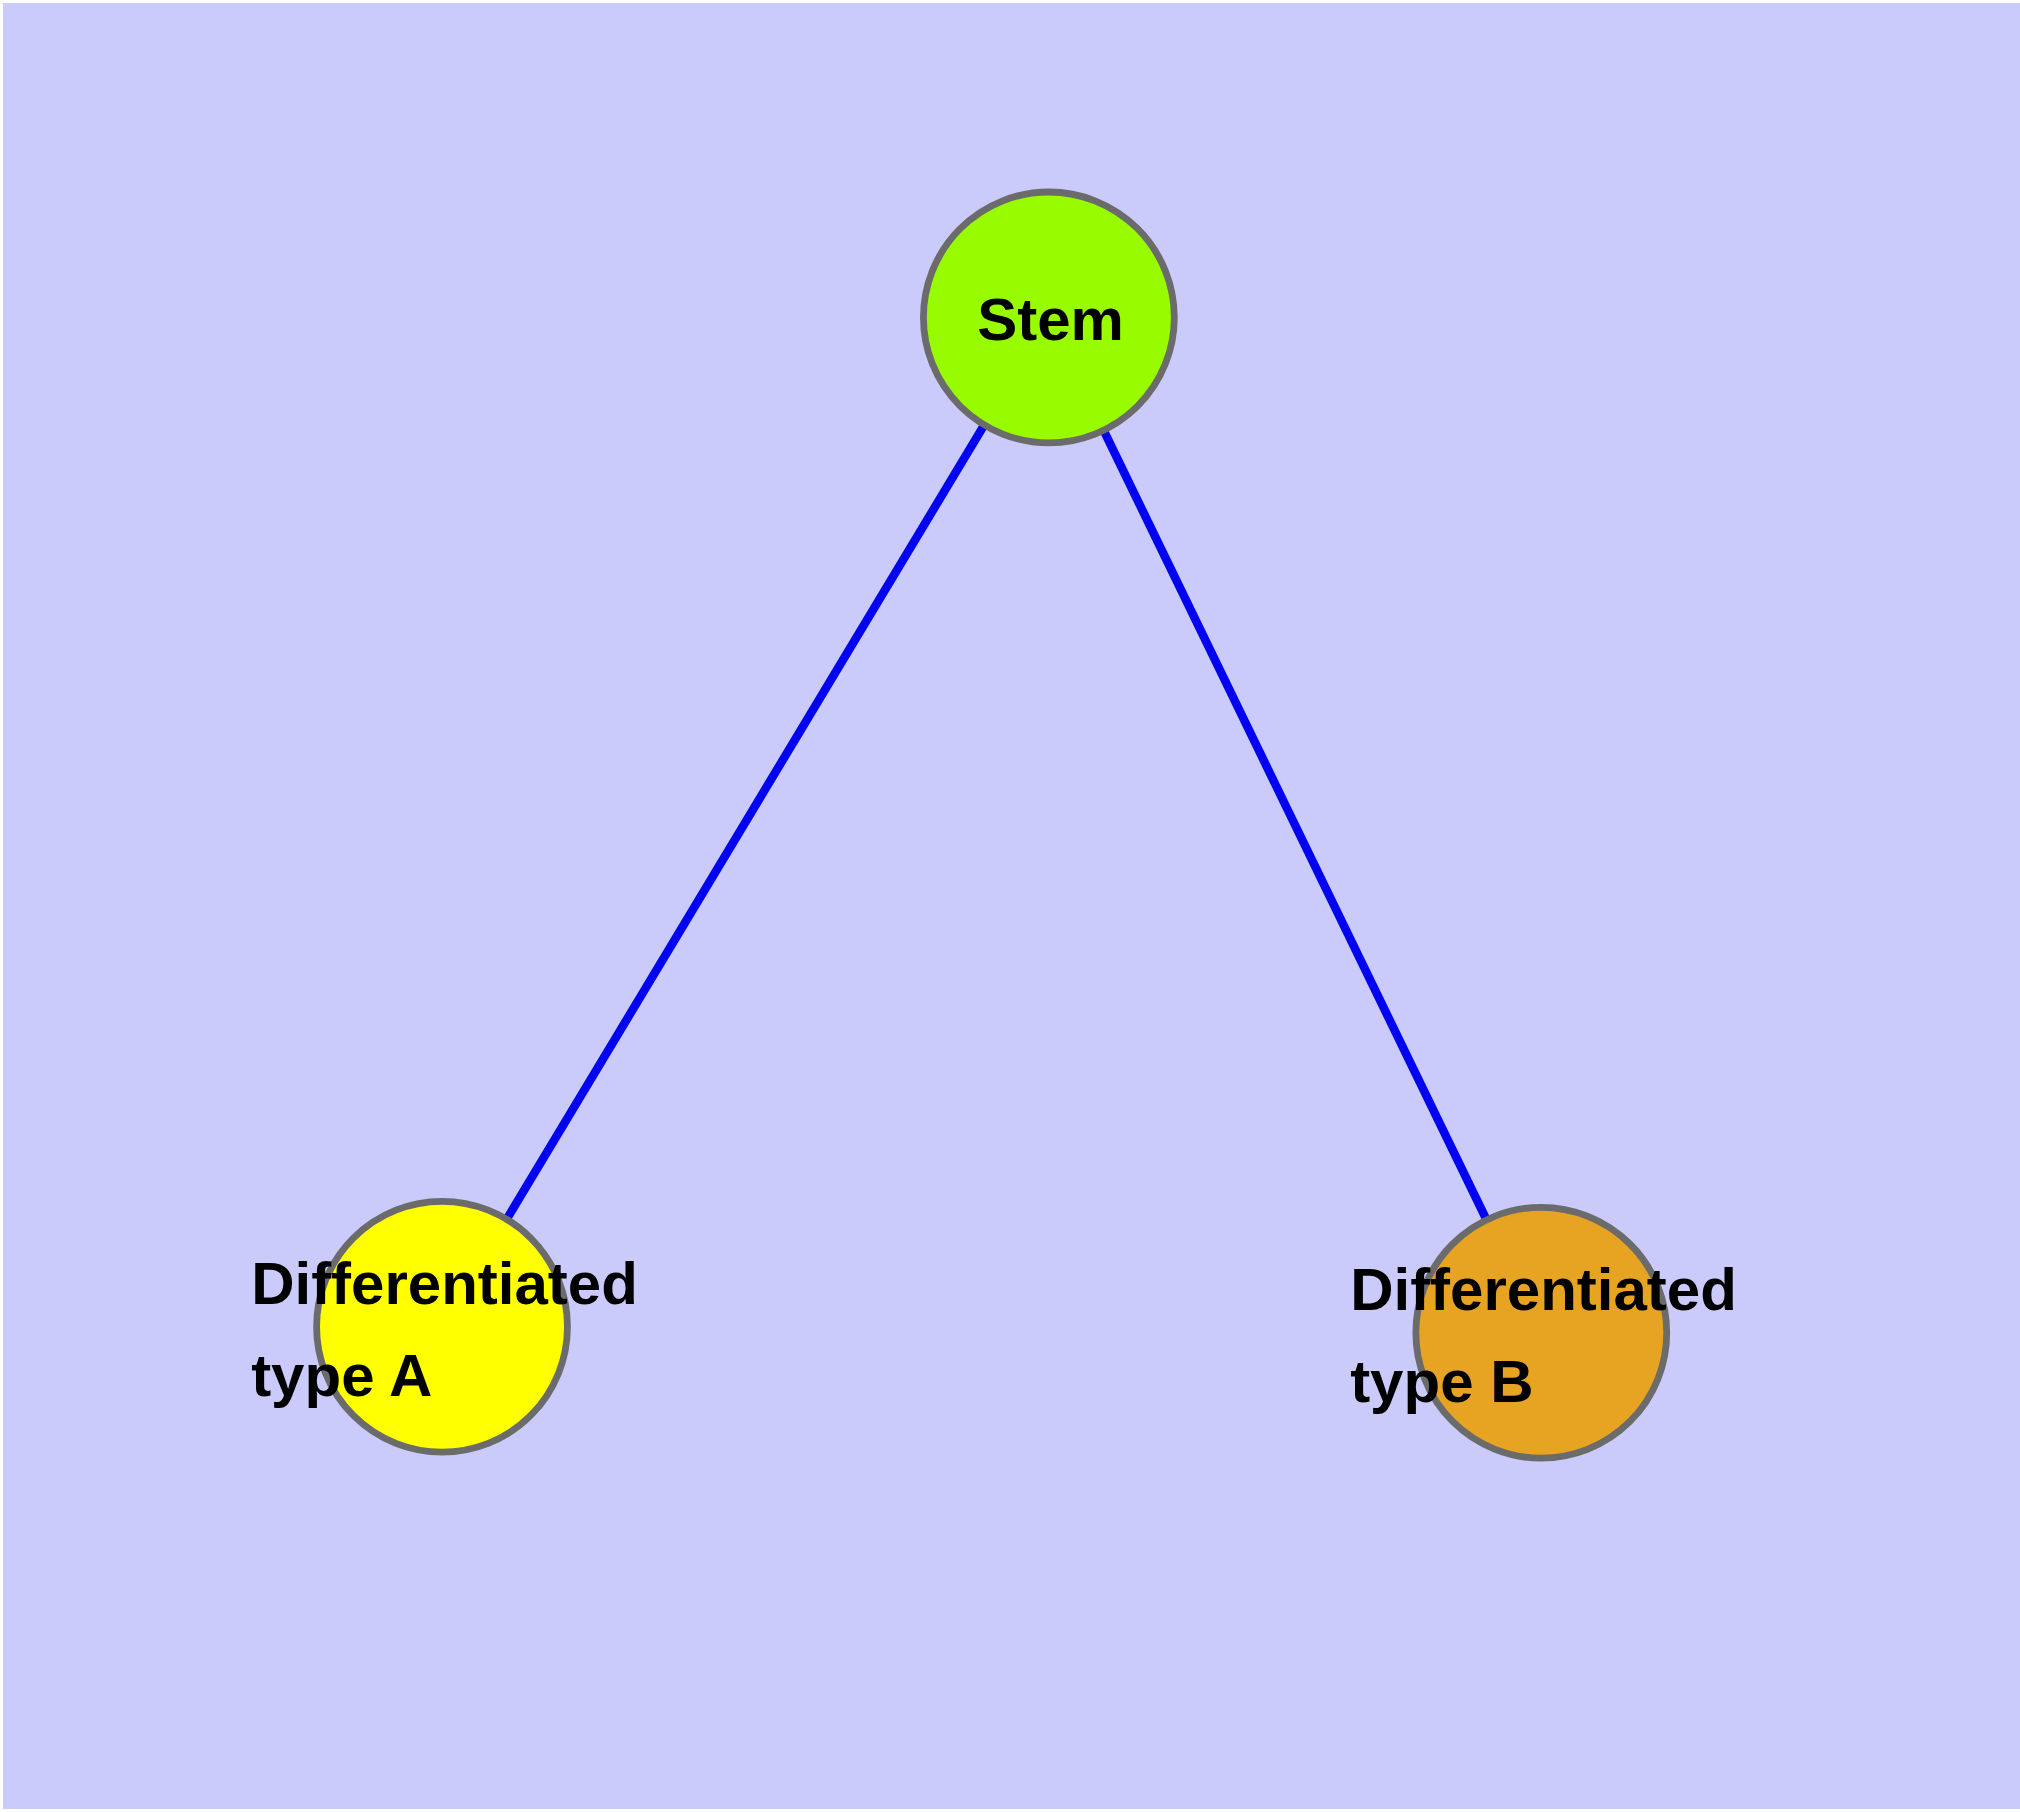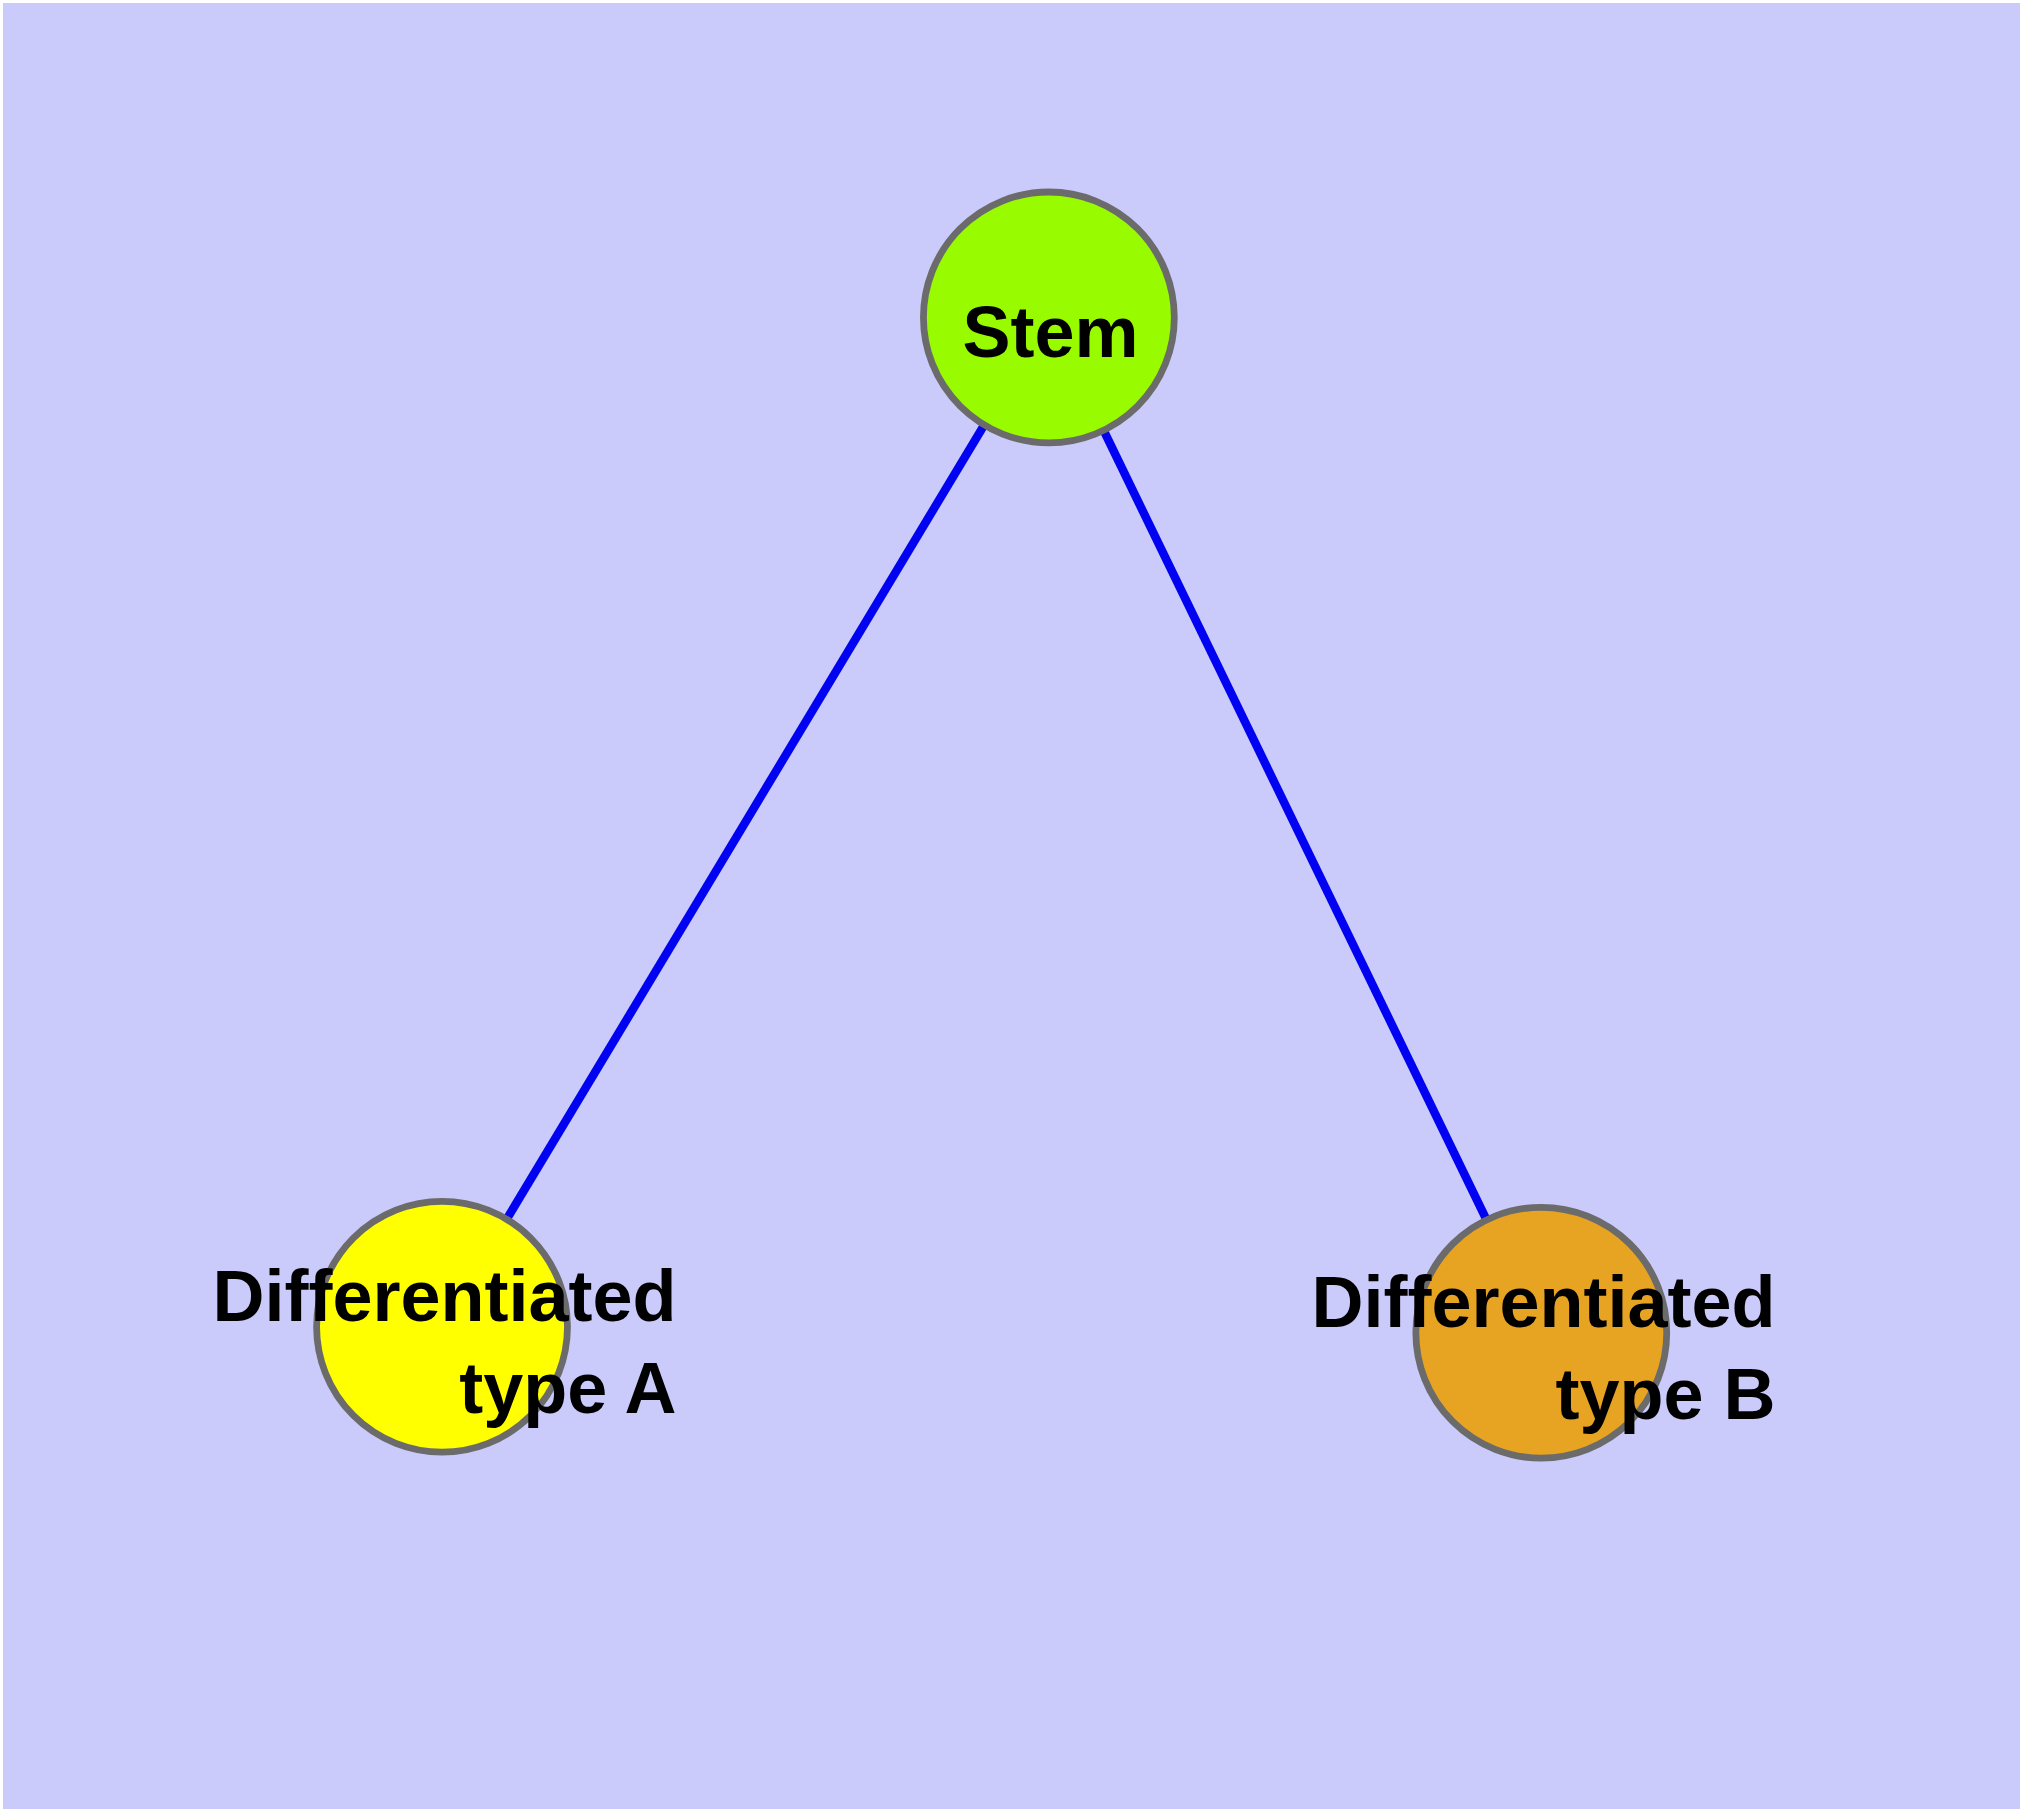--- a/index.html
+++ b/index.html
@@ -24,28 +24,27 @@
     stroke-width: 8px;
   }
   .edge-line {
     stroke-width: 10px;
     stroke-linecap: butt;
   }
   .node-label {
     position: absolute;
     transform: translate(-50%, -50%);
     font-weight: bold;
-    font-size: 72px;
+    font-size: 60px;
     line-height: 92px;
     letter-spacing: 0px;
     color: #000000;
-    text-align: right;
+    text-align: left;
     white-space: pre-line; 
     pointer-events: none;
-    margin-top: 12px;
   }
   .label-stem   { left: 1048px; top: 317px;  }
   .label-type-a { left: 442px;  top: 1327px; }
   .label-type-b { left: 1541px; top: 1333px; }
 </style>
 </head>
 <body>
 
 <div class="frame">
   <svg class="graph-svg" viewBox="0 0 2381 2131" preserveAspectRatio="none">

